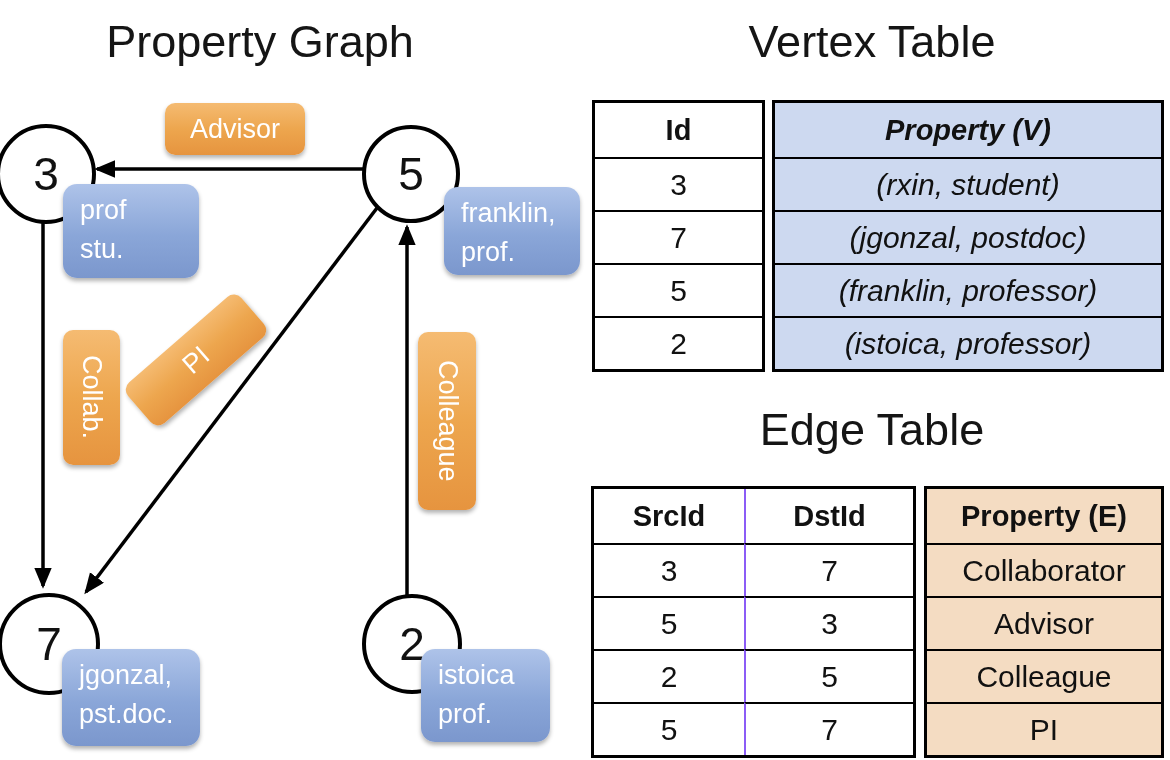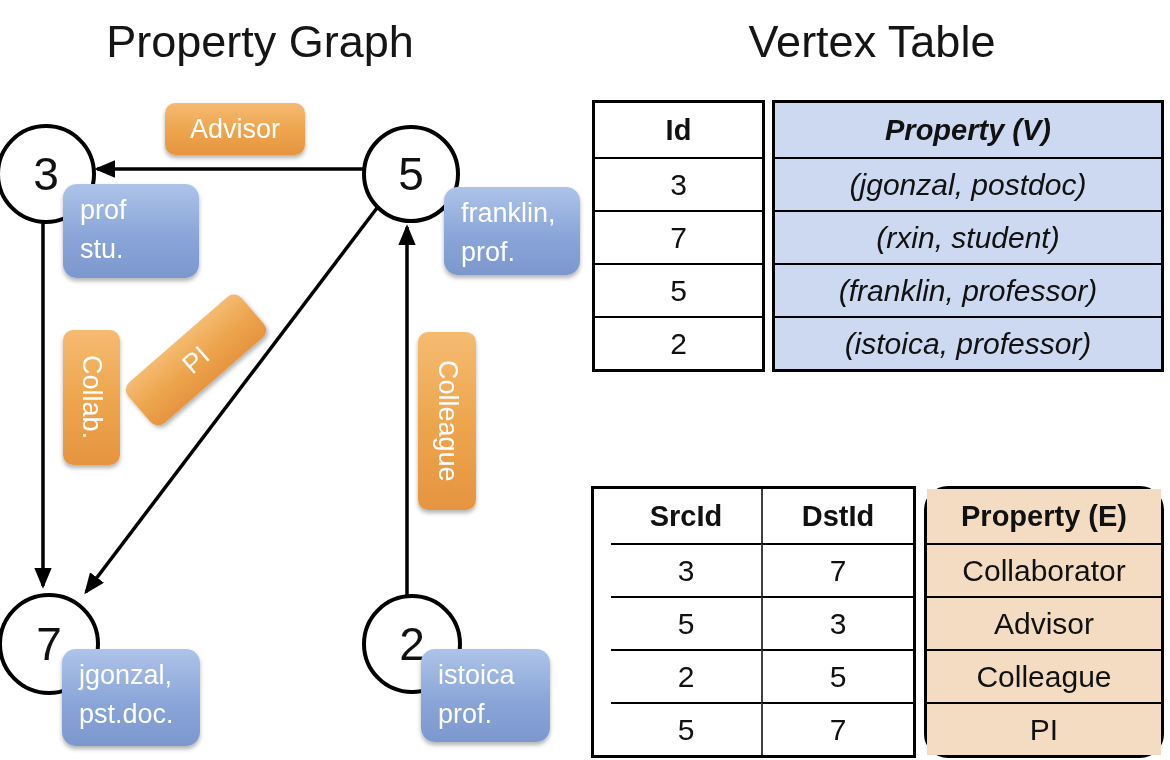--- a/index.html
+++ b/index.html
@@ -31,23 +31,23 @@
   .tbl{
     position:absolute;box-sizing:border-box;border:3px solid #000;background:#fff;
     display:grid;grid-template-rows:54px repeat(4,53px);
   }
   .tbl .cell{
     box-sizing:border-box;display:flex;align-items:center;justify-content:center;
     font-size:30px;color:#111;border-top:2px solid #000;
   }
   .tbl .head{font-weight:bold;font-size:29px;}
   .one-col .cell:first-child{border-top:none;}
-  .two-col{grid-template-columns:150px 1fr;padding-left:17px;}
+  .two-col{grid-template-columns:150px 1fr;}
   .two-col .cell:nth-child(-n+2){border-top:none;}
-  .two-col .cell:nth-child(2n){border-left:2px solid #404040;}
+  .two-col .cell:nth-child(2n){border-left:2px solid #8b5cf6;}
   .bg-blue .cell{background:#cdd9f0;font-style:italic;}
   .bg-tan .cell{background:#f4dcc2;}
 </style>
 </head>
 <body>
 
 <div class="stage">
 
   <div class="title" style="left:10px;top:16px;width:500px;">Property Graph</div>
 
@@ -106,40 +106,41 @@
 
   <div class="tbl one-col" style="left:592px;top:100px;width:173px;height:272px;">
     <div class="cell head">Id</div>
     <div class="cell">3</div>
     <div class="cell">7</div>
     <div class="cell">5</div>
     <div class="cell">2</div>
   </div>
   <div class="tbl one-col bg-blue" style="left:772px;top:100px;width:392px;height:272px;">
     <div class="cell head">Property (V)</div>
+    <div class="cell">(rxin, student)</div>
     <div class="cell">(jgonzal, postdoc)</div>
-    <div class="cell">(rxin, student)</div>
     <div class="cell">(franklin, professor)</div>
     <div class="cell">(istoica, professor)</div>
   </div>
 
+  <div class="title" style="left:592px;top:404px;width:560px;">Edge Table</div>
 
   <div class="tbl two-col" style="left:591px;top:486px;width:325px;height:272px;">
     <div class="cell head">SrcId</div>
     <div class="cell head">DstId</div>
     <div class="cell">3</div>
     <div class="cell">7</div>
     <div class="cell">5</div>
     <div class="cell">3</div>
     <div class="cell">2</div>
     <div class="cell">5</div>
     <div class="cell">5</div>
     <div class="cell">7</div>
   </div>
-  <div class="tbl one-col bg-tan" style="left:924px;top:486px;width:240px;height:272px;border-radius:24px;">
+  <div class="tbl one-col bg-tan" style="left:924px;top:486px;width:240px;height:272px;">
     <div class="cell head">Property (E)</div>
     <div class="cell">Collaborator</div>
     <div class="cell">Advisor</div>
     <div class="cell">Colleague</div>
     <div class="cell">PI</div>
   </div>
 
 </div>
 
 </body></html>

